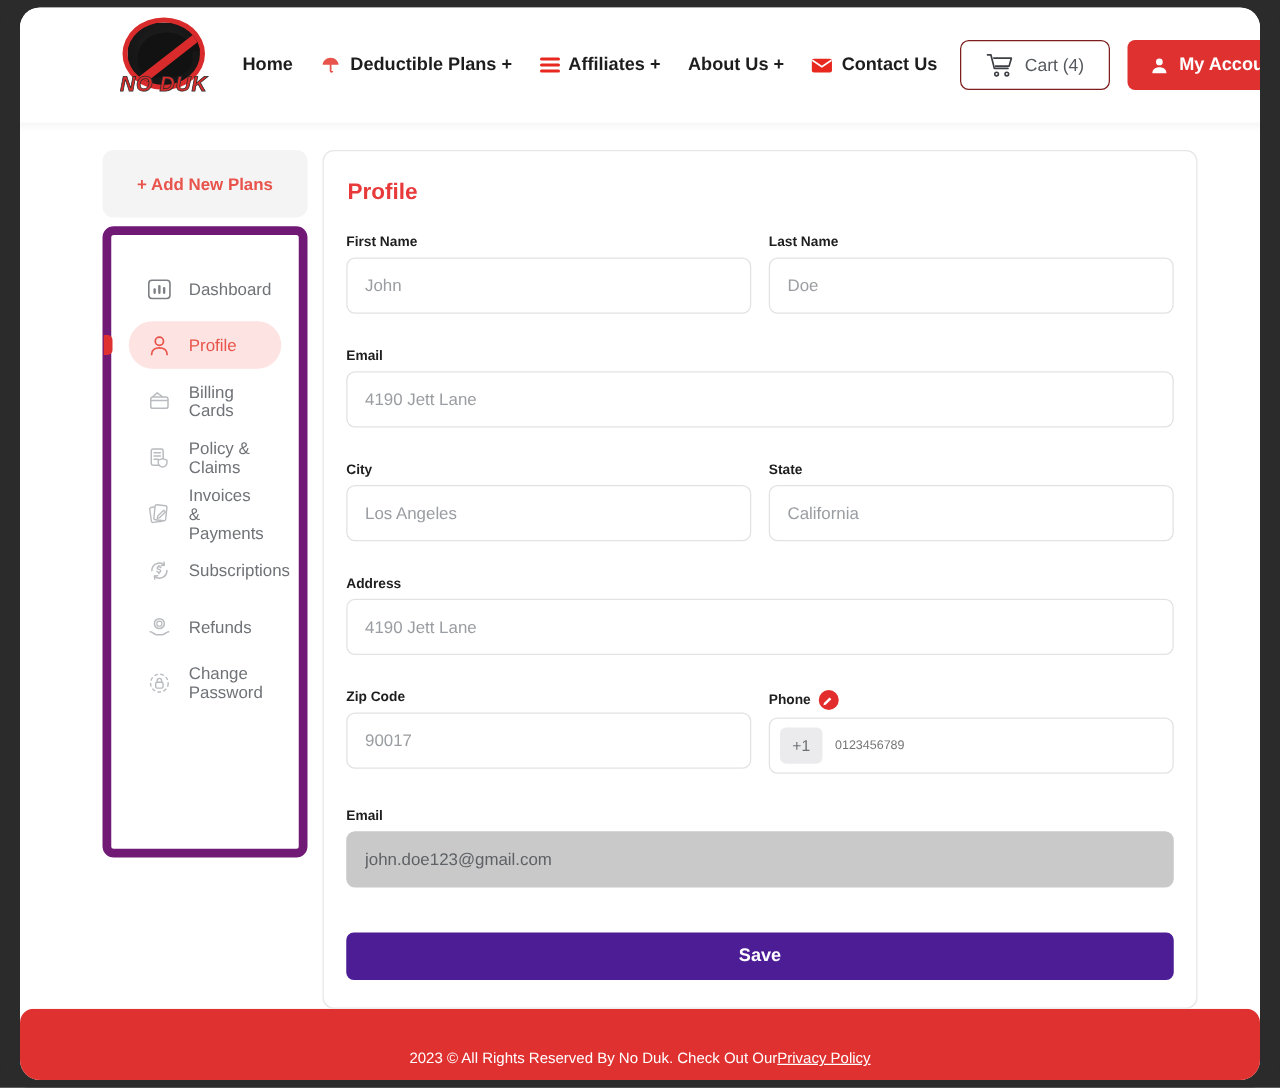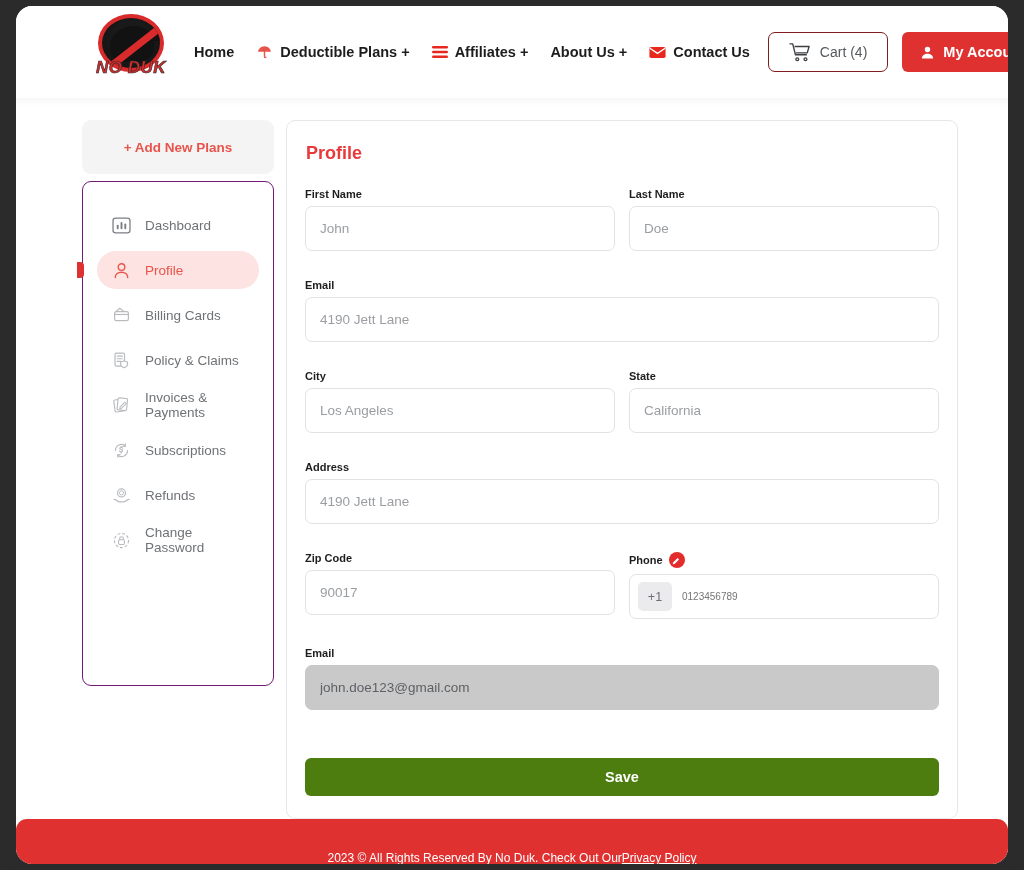--- a/index.html
+++ b/index.html
@@ -156,37 +156,37 @@
     position: relative;
   }
   .content:before {
     content: "";
     position: absolute;
     left: 0; right: 0; top: 0; height: 8px;
     background: linear-gradient(#f7f7f8, #ffffff);
   }
 
   
-  .sidebar { width: 192px; flex: 0 0 auto; }
+  .sidebar { width: 164px; flex: 0 0 auto; }
   .add-plans {
     height: 54px;
     background: #f4f4f5;
     border-radius: 9px;
     display: flex;
     align-items: center;
     justify-content: center;
     font-size: 13.5px;
     font-weight: bold;
     color: #e8544b;
     cursor: pointer;
     margin-bottom: 7px;
   }
   .menu-card {
     background: #ffffff;
-    border: 1px solid #701a75;
+    border: 7px solid #701a75;
     border-radius: 9px;
     padding: 24px 0 40px 0;
     min-height: 505px;
     position: relative;
   }
   .menu-item {
     display: flex;
     align-items: center;
     gap: 14px;
     height: 38px;
@@ -290,22 +290,22 @@
     border: none;
     outline: none;
     font-size: 10px;
     color: #9a9da1;
     font-family: "Liberation Sans", sans-serif;
     background: transparent;
   }
   .save-btn {
     width: 100%;
     height: 38px;
-    margin-top: 20px;
-    background: #4d7c0f;
+    margin-top: 8px;
+    background: #4c1d95;
     border: none;
     border-radius: 6px;
     color: #fff;
     font-size: 14.5px;
     font-weight: bold;
     cursor: pointer;
     font-family: "Liberation Sans", sans-serif;
   }
 
   

